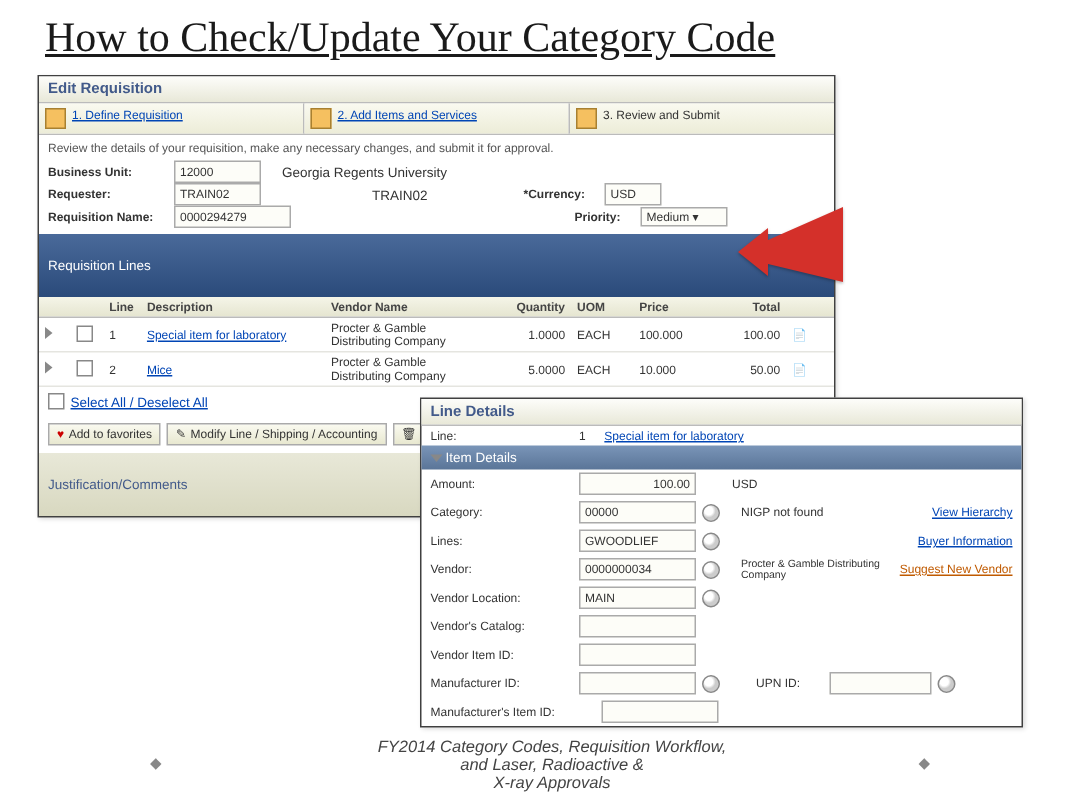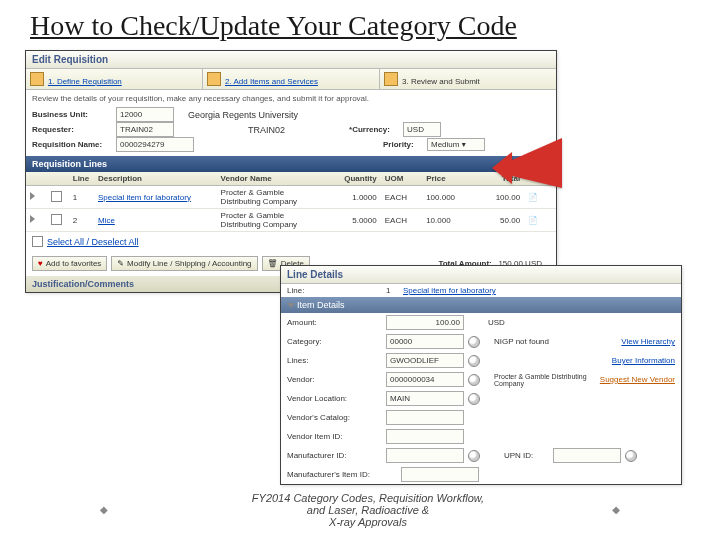--- a/index.html
+++ b/index.html
@@ -2,31 +2,31 @@
 <html><head>
 <meta charset="utf-8">
 <style>
 body{margin:0;font-family:Georgia,serif;background:#fff;width:720px;height:540px;position:relative;overflow:hidden}
 .slide{padding:10px 30px 0 30px}
 .title{font-size:28px;text-decoration:underline;color:#1a1a1a;margin:0 0 8px 0;font-weight:400}
 .panel{border:1px solid #404040;background:#fff;box-shadow:1px 1px 3px rgba(0,0,0,0.15);font-family:Arial,sans-serif;font-size:9px;color:#333}
 .p1{margin-left:-5px;width:530px}
 .hdr{background:linear-gradient(#fdfdfa,#e8e8d8);padding:3px 6px;font-weight:bold;color:#425a8a;font-size:10px;border-bottom:1px solid #bbb}
 .steps{display:flex;border-bottom:1px solid #bbb}
-.step{flex:1;background:linear-gradient(#fafaf0,#ececd8);padding:3px 4px;display:flex;align-items:flex-end;gap:4px;border-right:1px solid #bbb;font-size:8px}
+.step{flex:1;background:linear-gradient(#fafaf0,#ececd8);padding:3px 4px;display:flex;align-items:flex-start;gap:4px;border-right:1px solid #bbb;font-size:8px}
 .step:last-child{border-right:none}
 .step a{color:#0045b5;text-decoration:underline}
 .sicon{width:12px;height:12px;background:#f5c060;border:1px solid #a88030;display:inline-block}
 .body{padding:4px 6px}
 .note{color:#555;font-size:8px;margin-bottom:4px}
 .row{display:flex;align-items:center;gap:4px;margin:0 0}
 .lbl{font-weight:bold;color:#333;font-size:8px;width:80px}
 .in{border:1px solid #aaa;background:#fdfdf8;padding:1px 3px;font-size:8px;display:inline-block;min-width:50px;height:11px;line-height:11px}
 .sel{border:1px solid #aaa;background:#fdfdf8;padding:1px 3px;font-size:8px;display:inline-block;min-width:50px}
-.bar{background:linear-gradient(#4a6a9a,#2a4a7a);color:#fff;font-weight:bold;padding:3px 6px;font-size:9px}
+.bar{background:linear-gradient(#4a6a9a,#2a4a7a);color:#fff;font-weight:normal;padding:16px 6px;font-size:9px}
 .thead{display:flex;background:linear-gradient(#f5f5e8,#e5e5d0);border-bottom:1px solid #bbb;font-size:8px}
 .th{padding:2px 4px;font-weight:bold;color:#444}
 .trow{display:flex;border-bottom:1px solid #e5e5e0;font-size:8px;align-items:center}
 .td{padding:2px 4px}
 .lnk{color:#0045b5;text-decoration:underline}
 .c1{width:14px}.c2{width:14px}.c3{width:18px}.c4{width:120px}.c5{width:100px}.c6{width:55px;text-align:right}.c7{width:35px}.c8{width:45px;text-align:left}.c9{width:45px;text-align:right}.c10{width:25px}
 .tri{display:inline-block;width:0;height:0;border-top:4px solid transparent;border-bottom:4px solid transparent;border-left:5px solid #888}
 .cb{width:9px;height:9px;border:1px solid #888;display:inline-block;background:#fff}
 .btns{display:flex;gap:4px;padding:4px 6px;align-items:center}
 .btn{border:1px solid #aaa;background:linear-gradient(#fafaf0,#e8e8d0);padding:2px 5px;font-size:8px;display:flex;align-items:center;gap:3px;color:#333}

